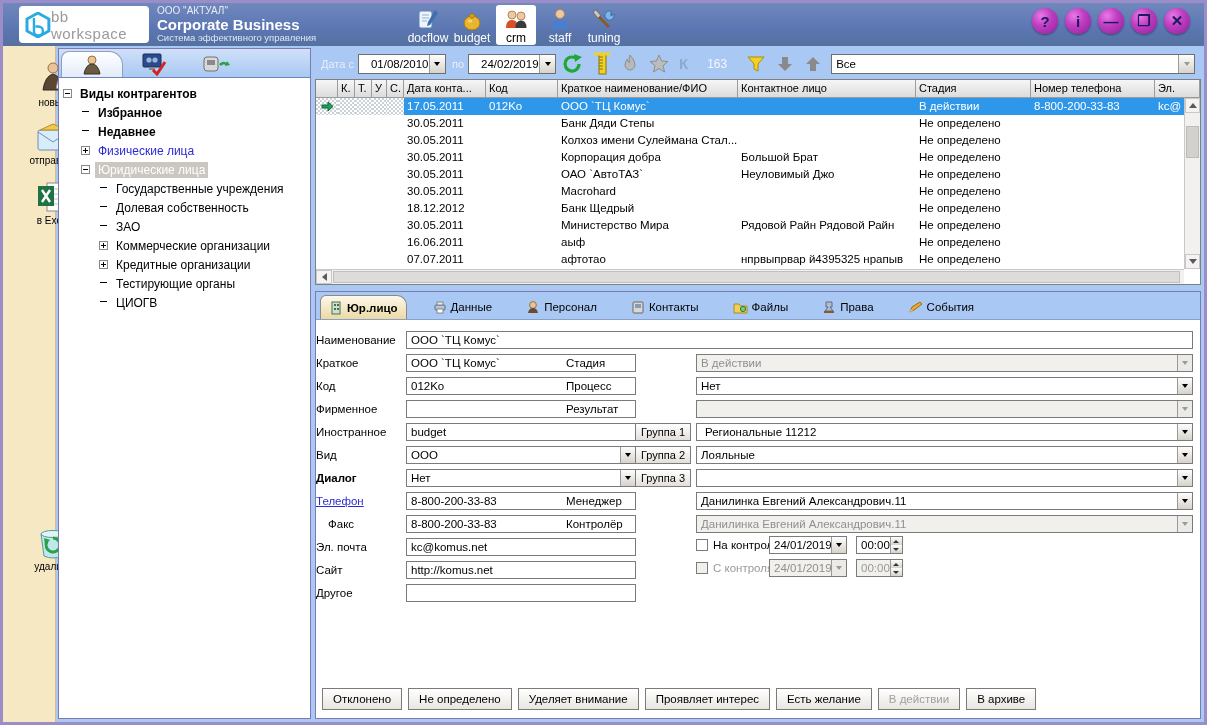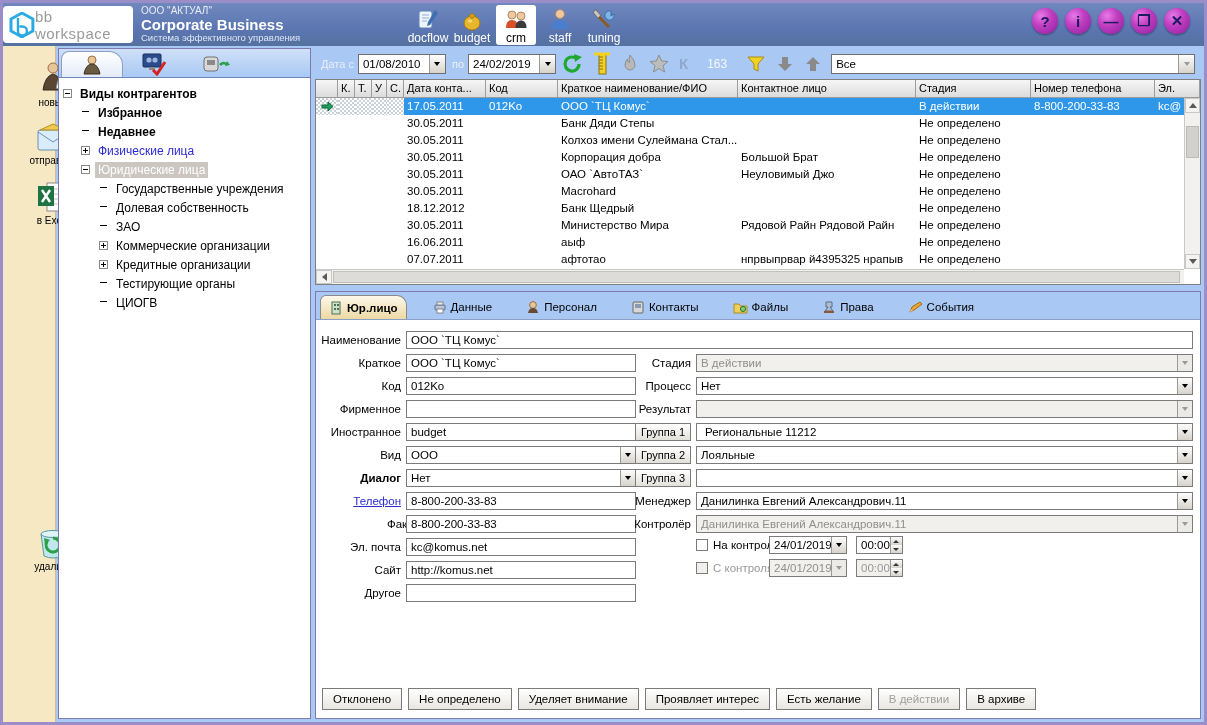--- a/index.html
+++ b/index.html
@@ -4,21 +4,21 @@
 <style>
   * { margin:0; padding:0; box-sizing:border-box; }
   html,body { background:#cfd8e8; }
   body { font-family:"Liberation Sans", sans-serif; }
   .window { position:relative; width:1207px; height:725px; background:#a9c9f4;
             border:3px solid #9b8ec8; outline:1px solid #6f63a8; overflow:hidden; }
 
   
   .titlebar { position:absolute; left:0; top:0; right:0; height:43px;
               background:linear-gradient(#7088bd,#5b76b2 60%,#54719f); display:flex; align-items:center; }
-  .logo-box { margin-left:0; width:130px; height:37px; background:#fff; border-radius:4px;
+  .logo-box { margin-left:16px; width:130px; height:37px; background:#fff; border-radius:4px;
               display:flex; align-items:center; gap:0; padding-left:6px; }
   .logo-text { color:#9a9a9a; font-size:15px; letter-spacing:0.5px; }
   .brand { margin-left:8px; color:#fff; line-height:1.15; }
   .brand .company { font-size:10px; color:#e8edf8; }
   .brand .product { font-size:15px; font-weight:bold; }
   .brand .tagline { font-size:9.5px; color:#dfe7f6; }
   .modules { position:absolute; left:405px; top:2px; display:flex; gap:4px; }
   .module { width:40px; height:40px; display:flex; flex-direction:column; align-items:center;
             justify-content:flex-end; padding-bottom:1px; cursor:pointer; }
   .module .mlabel { font-size:12px; color:#fff; line-height:11px; }
@@ -60,21 +60,21 @@
 
   
   .right { position:absolute; left:312px; top:45px; right:3px; bottom:3px; }
 
   
   .toolbar { position:absolute; left:0; right:0; top:0; height:31px; background:#a9c9f4;
              display:flex; align-items:center; font-size:11px; color:#eef3fb; }
   .tb-label { margin:0 4px 0 6px; color:#e9eef8; }
   .date-combo { width:88px; height:20px; background:#fff; border:1px solid #6f6f6f; display:flex;
                 align-items:center; font-size:11.5px; color:#000; }
-  .date-combo .dval { flex:1; padding-left:4px; }
+  .date-combo .dval { flex:1; padding-left:12px; }
   .drop-btn { width:16px; height:100%; background:linear-gradient(#fdfdfd,#d7d3cb); border-left:1px solid #9a9a9a;
               display:flex; align-items:center; justify-content:center; cursor:pointer; flex:none; }
   .tri-down { width:0; height:0; border-left:3.5px solid transparent; border-right:3.5px solid transparent;
               border-top:4px solid #000; }
   .tri-down.grey { border-top-color:#9a9a9a; }
   .tb-ico { margin:0 5px; display:flex; align-items:center; cursor:pointer; }
   .tb-count { margin:0 14px; font-size:12px; color:#f4f7fc; }
   .tb-filtercombo { flex:1; margin:0 6px 0 4px; height:20px; background:#fff; border:1px solid #6f6f6f;
                     display:flex; align-items:center; }
   .tb-filtercombo .fval { flex:1; padding-left:4px; font-size:11.5px; color:#000; }
@@ -110,21 +110,21 @@
   .sarrow.dn { border-left:4px solid transparent; border-right:4px solid transparent; border-top:5px solid #5a5a5a; }
   .sarrow.lf { border-top:4px solid transparent; border-bottom:4px solid transparent; border-right:5px solid #5a5a5a; }
 
   
   .detail { position:absolute; left:0; right:0; top:243px; bottom:0; background:#a9c9f4; border:1px solid #7e7ab0; }
   .dtabs { height:27px; display:flex; align-items:flex-end; padding-left:4px; gap:18px; }
   .dtab { height:24px; display:flex; align-items:center; gap:4px; padding:0 8px; font-size:11.5px; color:#000; cursor:pointer; }
   .dtab.active { background:linear-gradient(#fdf8ea,#ecd9a4); border:1px solid #8a8a8a; border-bottom:none;
                  border-radius:6px 10px 0 0; font-weight:bold; }
   .form { position:absolute; left:0; right:0; top:27px; bottom:0; background:#fff; border-top:1px solid #8aa0c8; }
-  .flabel { position:absolute; font-size:11.5px; color:#000; text-align:right; white-space:nowrap; }
+  .flabel { position:absolute; font-size:11.5px; color:#000; white-space:nowrap; }
   .flabel.link { color:#2b2bd5; text-decoration:underline; cursor:pointer; }
   .inp { position:absolute; height:18px; background:#fff; border:1px solid #7b7b7b; font-size:11.5px; color:#000;
          padding:2px 3px 0 4px; white-space:nowrap; overflow:hidden; }
   .combo { padding-right:16px; }
   .combo .cab { position:absolute; right:0; top:0; bottom:0; width:15px; background:linear-gradient(#fdfdfd,#d7d3cb);
                 border-left:1px solid #9a9a9a; display:flex; align-items:center; justify-content:center; cursor:pointer; }
   .inp.disabled { background:#f1f0ed; color:#8f8f8f; }
   .inp.disabled .cab { background:#eceae6; }
   .gbtn { position:absolute; width:56px; height:18px; background:linear-gradient(#ffffff,#e3e0da);
           border:1px solid #7b7b7b; font-size:11px; display:flex; align-items:center; justify-content:center; cursor:pointer; }

